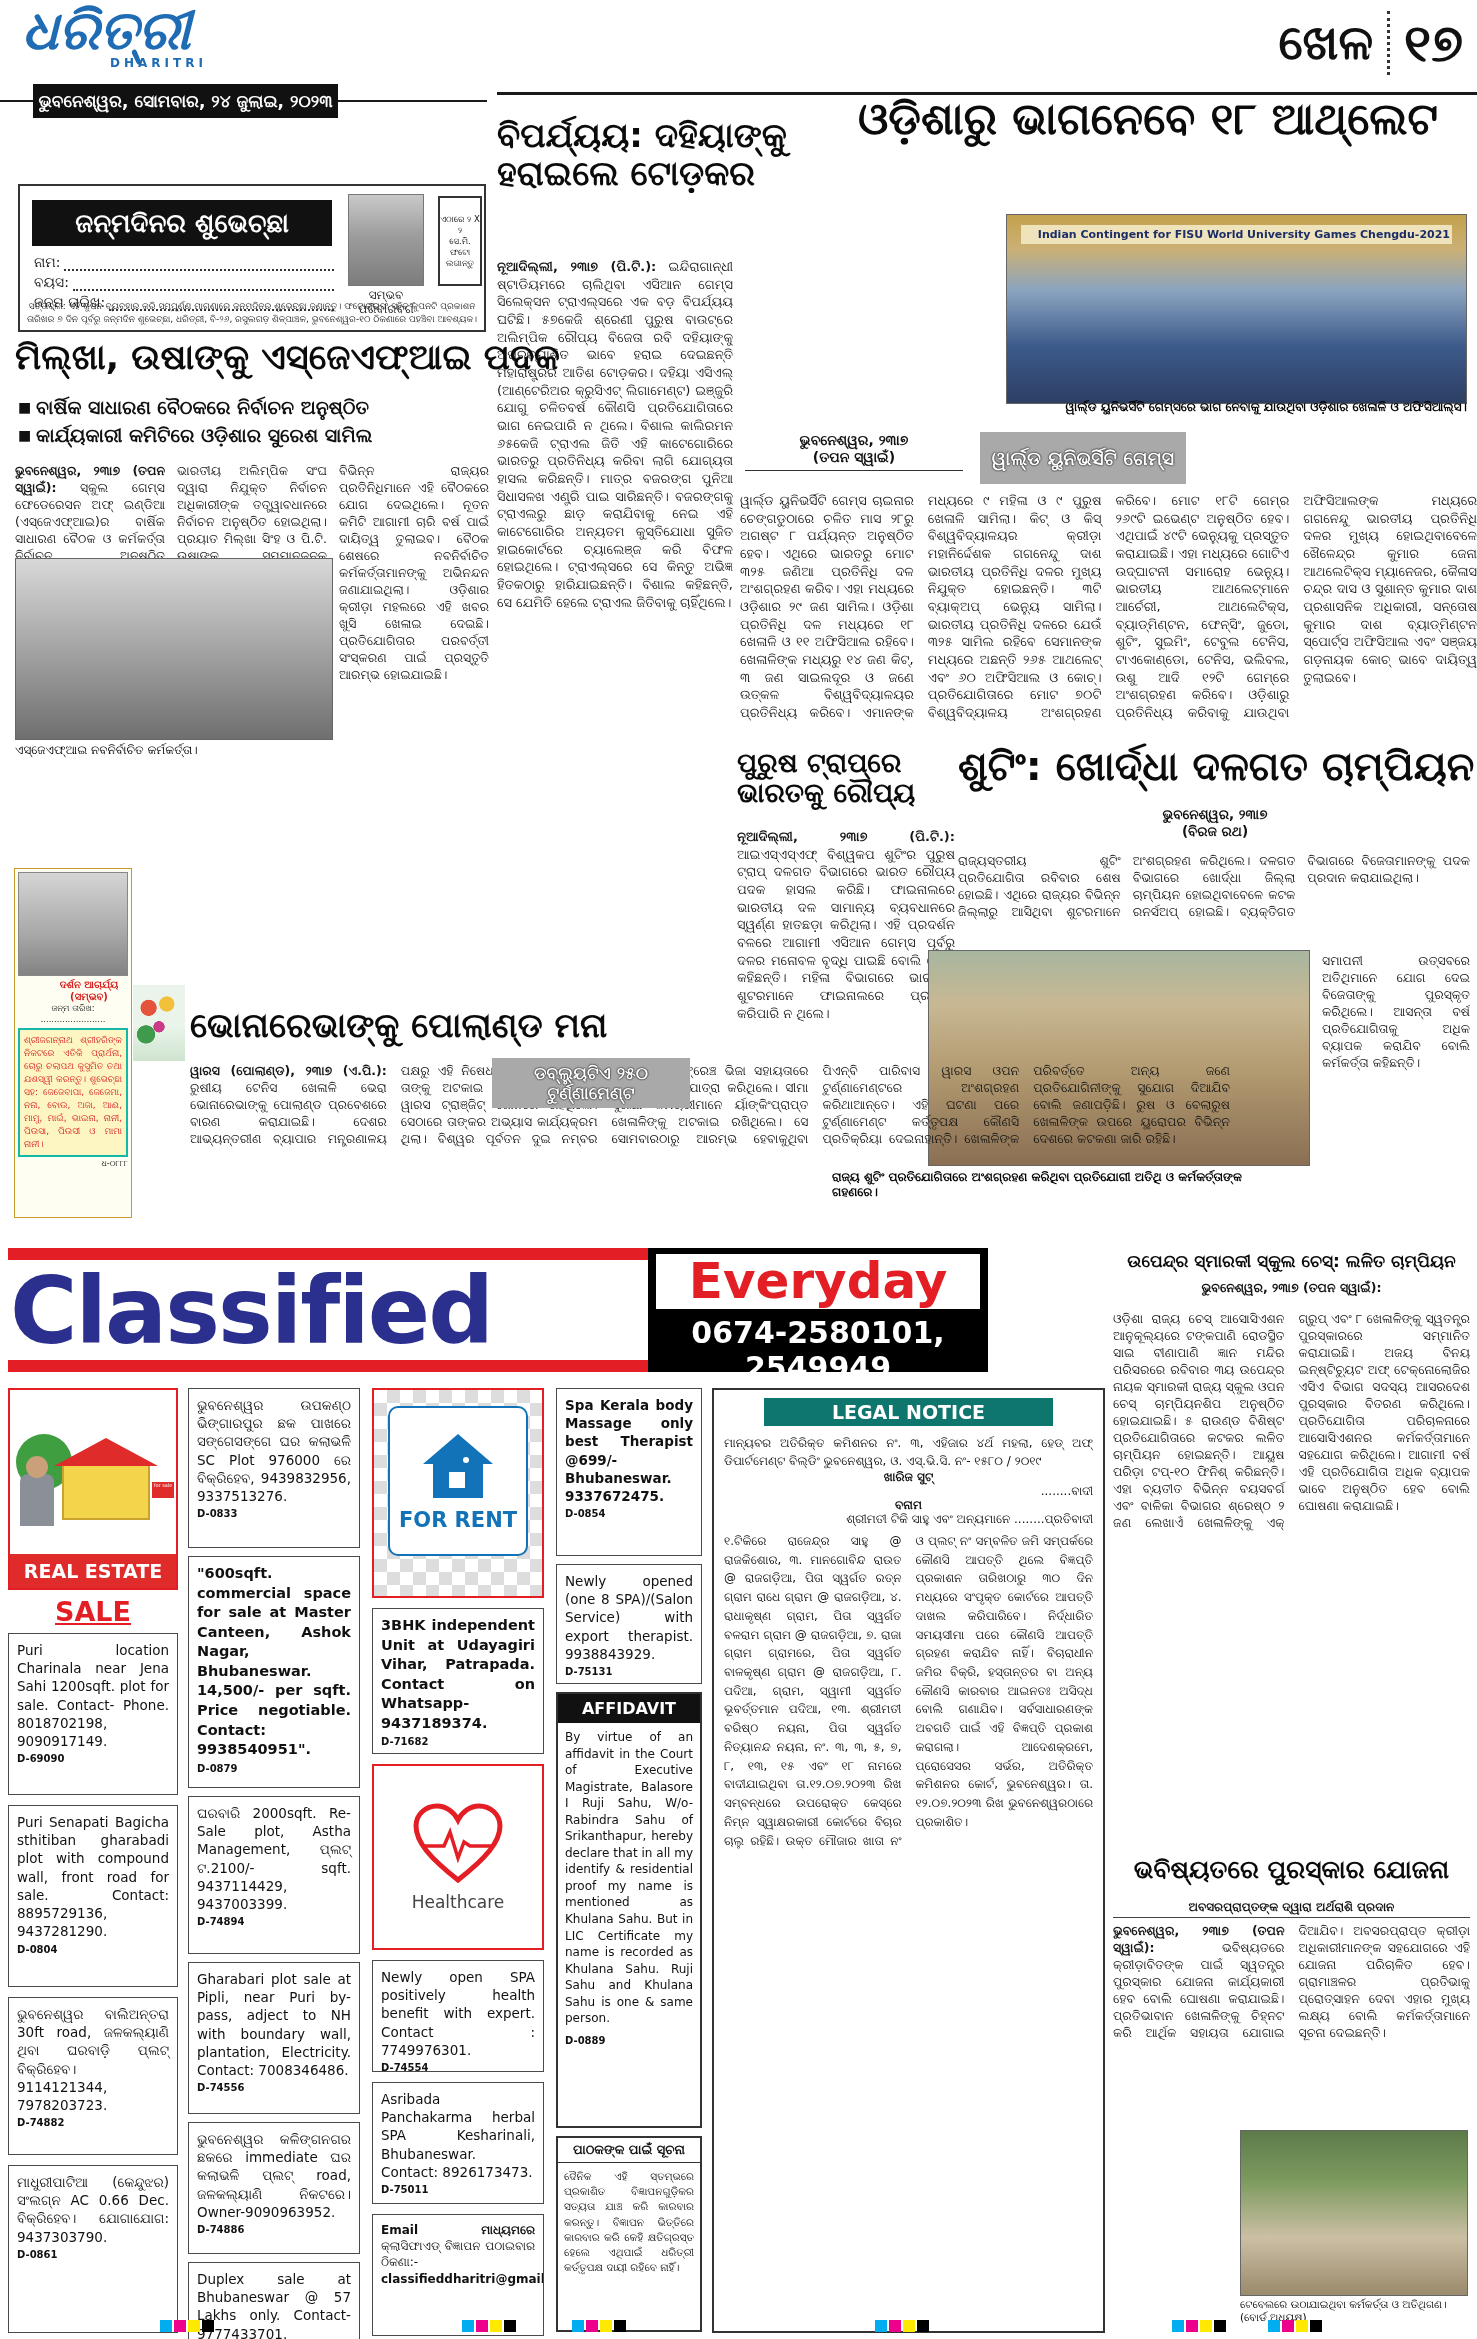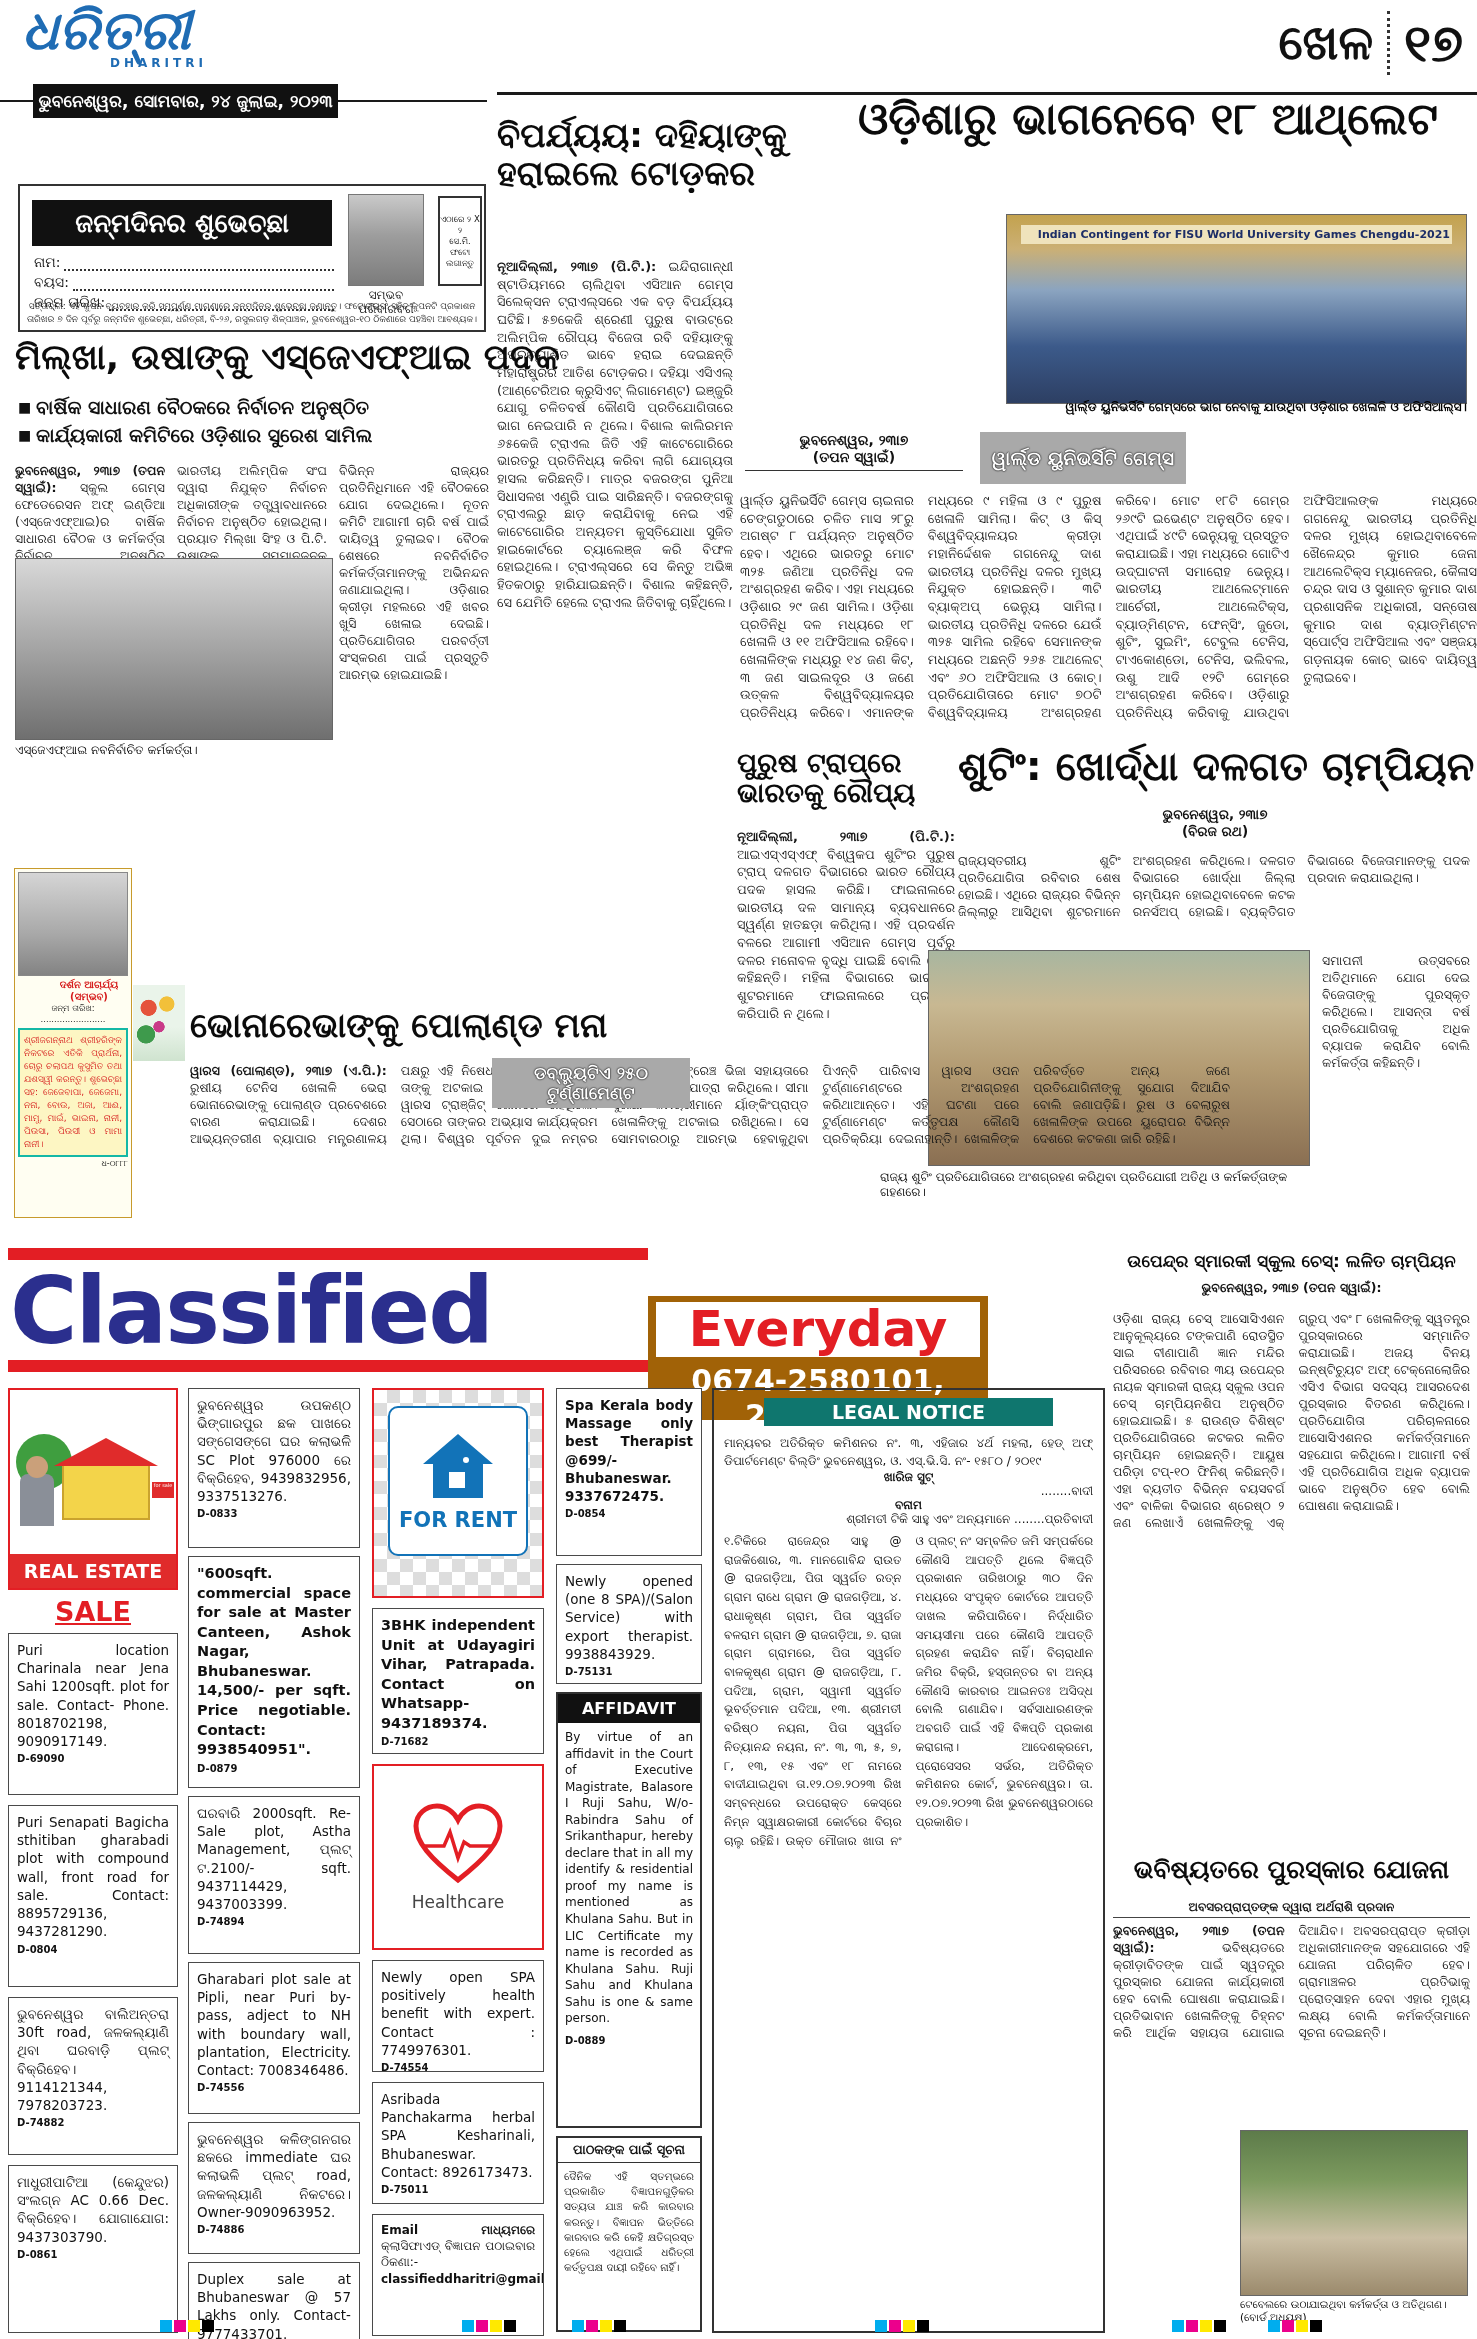--- a/index.html
+++ b/index.html
@@ -106,21 +106,21 @@
     <b>ନୂଆଦିଲ୍ଲୀ, ୨୩ା୭ (ପି.ଟି.):</b>
     <span>ଆଇଏସ୍‌ଏସ୍‌ଏଫ୍ ବିଶ୍ୱକପ ଶୁଟିଂର ପୁରୁଷ ଟ୍ରାପ୍ ଦଳଗତ ବିଭାଗରେ ଭାରତ ରୌପ୍ୟ ପଦକ ହାସଲ କରିଛି। ଫାଇନାଲରେ ଭାରତୀୟ ଦଳ ସାମାନ୍ୟ ବ୍ୟବଧାନରେ ସ୍ୱର୍ଣ୍ଣ ହାତଛଡ଼ା କରିଥିଲା। ଏହି ପ୍ରଦର୍ଶନ ବଳରେ ଆଗାମୀ ଏସିଆନ ଗେମ୍ସ ପୂର୍ବରୁ ଦଳର ମନୋବଳ ବୃଦ୍ଧି ପାଇଛି ବୋଲି କୋଚ୍ କହିଛନ୍ତି। ମହିଳା ବିଭାଗରେ ଭାରତୀୟ ଶୁଟରମାନେ ଫାଇନାଲରେ ପ୍ରବେଶ କରିପାରି ନ ଥିଲେ।</span>
   </div>
 
   <div class="abs hl ctr" style="left:958px;top:744px;width:512px;font-size:40px;white-space:nowrap;">ଶୁଟିଂ: ଖୋର୍ଦ୍ଧା ଦଳଗତ ଚାମ୍ପିୟନ</div>
   <div class="abs ctr" style="left:1100px;top:806px;width:230px;font-weight:bold;font-size:13.5px;white-space:pre-line;">ଭୁବନେଶ୍ୱର, ୨୩ା୭
 (ବିରଜ ରଥ)</div>
   <div class="abs jt" style="left:958px;top:852px;width:512px;height:94px;column-count:3;column-gap:12px;font-size:12.5px;">ରାଜ୍ୟସ୍ତରୀୟ ଶୁଟିଂ ପ୍ରତିଯୋଗିତା ରବିବାର ଶେଷ ହୋଇଛି। ଏଥିରେ ରାଜ୍ୟର ବିଭିନ୍ନ ଜିଲ୍ଲାରୁ ଆସିଥିବା ଶୁଟରମାନେ ଅଂଶଗ୍ରହଣ କରିଥିଲେ। ଦଳଗତ ବିଭାଗରେ ଖୋର୍ଦ୍ଧା ଜିଲ୍ଲା ଚାମ୍ପିୟନ ହୋଇଥିବାବେଳେ କଟକ ରନର୍ସଅପ୍ ହୋଇଛି। ବ୍ୟକ୍ତିଗତ ବିଭାଗରେ ବିଜେତାମାନଙ୍କୁ ପଦକ ପ୍ରଦାନ କରାଯାଇଥିଲା।</div>
   <div class="abs jt" style="left:1322px;top:952px;width:148px;height:288px;font-size:12.5px;">ସମାପନୀ ଉତ୍ସବରେ ଅତିଥିମାନେ ଯୋଗ ଦେଇ ବିଜେତାଙ୍କୁ ପୁରସ୍କୃତ କରିଥିଲେ। ଆସନ୍ତା ବର୍ଷ ପ୍ରତିଯୋଗିତାକୁ ଅଧିକ ବ୍ୟାପକ କରାଯିବ ବୋଲି କର୍ମକର୍ତ୍ତା କହିଛନ୍ତି।</div>
   <div class="abs photo" style="left:928px;top:950px;width:382px;height:216px;border:1px solid #666;background:linear-gradient(180deg,#a8b6a0 0%,#c8b892 25%,#b39b72 55%,#8a6f52 100%);"></div>
-  <div class="abs cap" style="left:880px;top:1170px;width:430px;font-weight:normal;font-size:12px;">ରାଜ୍ୟ ଶୁଟିଂ ପ୍ରତିଯୋଗିତାରେ ଅଂଶଗ୍ରହଣ କରିଥିବା ପ୍ରତିଯୋଗୀ ଅତିଥି ଓ କର୍ମକର୍ତ୍ତାଙ୍କ ଗହଣରେ।</div>
+  <div class="abs cap" style="left:832px;top:1170px;width:430px;font-weight:bold;font-size:12px;">ରାଜ୍ୟ ଶୁଟିଂ ପ୍ରତିଯୋଗିତାରେ ଅଂଶଗ୍ରହଣ କରିଥିବା ପ୍ରତିଯୋଗୀ ଅତିଥି ଓ କର୍ମକର୍ତ୍ତାଙ୍କ ଗହଣରେ।</div>
 
   <div class="abs" style="left:14px;top:868px;width:118px;height:350px;border:1.5px solid #c79a2c;background:#fffef2;padding:3px;">
     <div class="photo" style="width:100%;height:104px;border:1px solid #888;background:linear-gradient(180deg,#d5d5d5 0%,#a8a8a8 60%,#838383 100%);"></div>
     <div class="ctr" style="font-size:10px;font-weight:bold;color:#d61c1c;margin-top:3px;margin-left:32px;">ଦର୍ଶନ ଆଚାର୍ଯ୍ୟ (ସମ୍ଭବ)</div>
     <div class="ctr" style="font-size:8.5px;color:#222;">ଜନ୍ମ ତାରିଖ: ........................</div>
     <div style="margin-top:4px;border:2px solid #14b8a6;background:#fdf6c3;color:#d61c1c;font-size:9px;line-height:1.45;padding:4px;text-align:justify;">ଶ୍ରୀଜଗନ୍ନାଥ ଶ୍ରୀହରିଙ୍କ ନିକଟରେ ଏତିକି ପ୍ରାର୍ଥନା, ଚୋରୁ ଚଲାପଥ କୁସୁମିତ ତଥା ଯଶସ୍ୱୀ କରନ୍ତୁ। ଶୁଭେଚ୍ଛା ସହ: ଜେଜେବାପା, ଜେଜେମା, ନନା, ବୋଉ, ଅଜା, ଆଈ, ମାମୁ, ମାଇଁ, ଭାଇନା, ନାନୀ, ପିଉସା, ପିଉସୀ ଓ ମାମା ନାନୀ।</div>
     <div style="text-align:right;font-size:8px;margin-top:2px;">ଧ-୦୮୮୮</div>
   </div>
   <div class="abs photo" style="left:133px;top:985px;width:52px;height:76px;background:radial-gradient(circle at 30% 30%,#e5533c 12%,transparent 13%),radial-gradient(circle at 65% 25%,#f2c03a 11%,transparent 12%),radial-gradient(circle at 50% 55%,#c93a88 11%,transparent 12%),radial-gradient(circle at 25% 65%,#3e9a4c 14%,transparent 15%),linear-gradient(180deg,#eaf4ea 55%,#cfe3cf 100%);"></div>
 
@@ -130,21 +130,21 @@
     <span>ରୁଷୀୟ ଟେନିସ ଖେଳାଳି ଭେରା ଭୋନାରେଭାଙ୍କୁ ପୋଲାଣ୍ଡ ପ୍ରବେଶରେ ବାରଣ କରାଯାଇଛି। ଦେଶର ଆଭ୍ୟନ୍ତରୀଣ ବ୍ୟାପାର ମନ୍ତ୍ରଣାଳୟ ପକ୍ଷରୁ ଏହି ନିଷେଧାଦେଶ ଜାରି ହୋଇଛି। ତାଙ୍କୁ ଅଟକାଇ ଦେଇଥିବାବେଳେ ସେ ୱାରସ ଟ୍ରାଞ୍ଜିଟ୍ ଜୋନରେ ରହିଥିଲେ। ସେଠାରେ ତାଙ୍କର ଅଭ୍ୟାସ କାର୍ଯ୍ୟକ୍ରମ ଥିଲା। ବିଶ୍ୱର ପୂର୍ବତନ ଦୁଇ ନମ୍ବର ଖେଳାଳି ଏକ ଫ୍ରେଞ୍ଚ ଭିଜା ସହାୟତାରେ ବେଲଗ୍ରେଡ୍‌ରୁ ଯାତ୍ରା କରିଥିଲେ। ସୀମା ସୁରକ୍ଷା କର୍ମଚାରୀମାନେ ର୍ୟାଙ୍କିଂପ୍ରାପ୍ତ ଖେଳାଳିଙ୍କୁ ଅଟକାଇ ରଖିଥିଲେ। ସେ ସୋମବାରଠାରୁ ଆରମ୍ଭ ହେବାକୁଥିବା ପିଏନ୍‌ବି ପାରିବାସ ୱାରସ ଓପନ ଟୁର୍ଣ୍ଣାମେଣ୍ଟରେ ଅଂଶଗ୍ରହଣ କରିଥାଆନ୍ତେ। ଏହି ଘଟଣା ପରେ ଟୁର୍ଣ୍ଣାମେଣ୍ଟ କର୍ତ୍ତୃପକ୍ଷ କୌଣସି ପ୍ରତିକ୍ରିୟା ଦେଇନାହାନ୍ତି। ଖେଳାଳିଙ୍କ ପରିବର୍ତ୍ତେ ଅନ୍ୟ ଜଣେ ପ୍ରତିଯୋଗିନୀଙ୍କୁ ସୁଯୋଗ ଦିଆଯିବ ବୋଲି ଜଣାପଡ଼ିଛି। ରୁଷ ଓ ବେଲାରୁଷ ଖେଳାଳିଙ୍କ ଉପରେ ୟୁରୋପର ବିଭିନ୍ନ ଦେଶରେ କଟକଣା ଜାରି ରହିଛି।</span>
   </div>
   <div class="abs graybox" style="left:492px;top:1058px;width:198px;height:50px;font-size:17px;">ଡବ୍ଲ୍ୟୁଟିଏ ୨୫୦ ଟୁର୍ଣ୍ଣାମେଣ୍ଟ</div>
 
   <div class="abs" style="left:8px;top:1248px;width:980px;height:124px;">
     <div class="abs" style="left:0;top:0;width:640px;height:12px;background:#e31e24;"></div>
     <div class="abs" style="left:0;top:112px;width:640px;height:12px;background:#e31e24;"></div>
     <div class="abs" style="left:2px;top:8px;width:636px;height:110px;display:flex;align-items:center;">
       <span style="font-size:92px;font-weight:bold;color:#2b2f8e;letter-spacing:-2px;">Classified</span>
     </div>
-    <div class="abs" style="left:640px;top:0;width:340px;height:124px;background:#a16207;margin-top:48px;">
+    <div class="abs" style="left:640px;top:0;width:340px;height:124px;background:#000000;">
       <div style="margin:6px 8px 0 8px;background:#fff;text-align:center;">
         <span style="font-size:50px;font-weight:bold;color:#e31e24;line-height:1.1;">Everyday</span>
       </div>
       <div class="ctr" style="color:#fff;font-size:30px;font-weight:bold;margin-top:6px;">0674-2580101, 2549949</div>
     </div>
   </div>
 
   <div class="abs" style="left:8px;top:1388px;width:170px;">
     <div style="border:2.5px solid #e31e24;height:202px;position:relative;overflow:hidden;">
       <div style="position:absolute;left:6px;top:44px;width:56px;height:56px;border-radius:50%;background:#3f9e3f;"></div>

